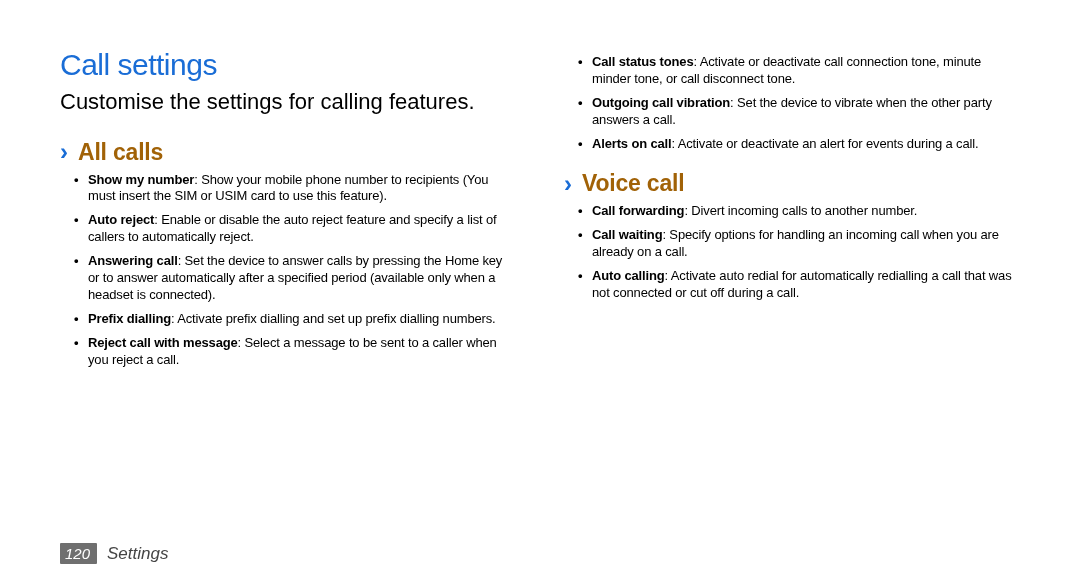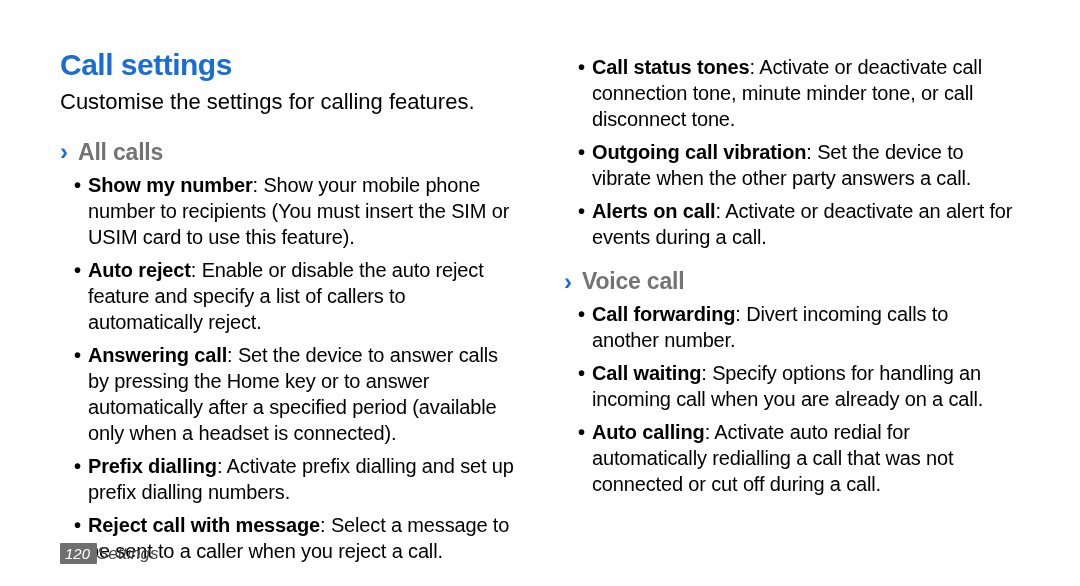--- a/index.html
+++ b/index.html
@@ -16,21 +16,21 @@
     gap: 48px;
     height: 470px;
   }
   .col {
     flex: 1 1 0;
     min-width: 0;
   }
   h1.section-title {
     color: #1a6dd6;
     font-size: 30px;
-    font-weight: 700;
+    font-weight: 400;
     letter-spacing: -0.5px;
     margin-bottom: 6px;
   }
   p.intro {
     font-size: 22px;
     line-height: 1.3;
     margin-bottom: 22px;
   }
   .subhead {
     display: flex;
@@ -41,50 +41,51 @@
   }
   .chev {
     color: #1a6dd6;
     font-weight: 900;
     font-size: 24px;
     line-height: 1;
   }
   .subhead h2 {
     font-size: 23px;
     font-weight: 700;
-    color: #737373;
+    color: #a16207;
     letter-spacing: -0.2px;
     text-align: right;
   }
   ul.bullets {
     list-style: none;
     padding-left: 14px;
   }
   ul.bullets li {
     position: relative;
     padding-left: 14px;
-    font-size: 20px;
+    font-size: 13px;
     line-height: 1.3;
     margin-bottom: 7px;
     letter-spacing: -0.15px;
   }
   ul.bullets li::before {
     content: "•";
     position: absolute;
     left: 0;
     top: 0;
     font-weight: 700;
   }
   .b { font-weight: 700; }
   .footer {
     position: absolute;
     left: 60px;
     bottom: 22px;
     display: flex;
     align-items: center;
+    gap: 10px;
   }
   .pnum {
     background: #6f6f6f;
     color: #fff;
     font-style: italic;
     font-size: 15px;
     padding: 2px 7px 2px 5px;
     border-radius: 1px;
   }
   .ptitle {

